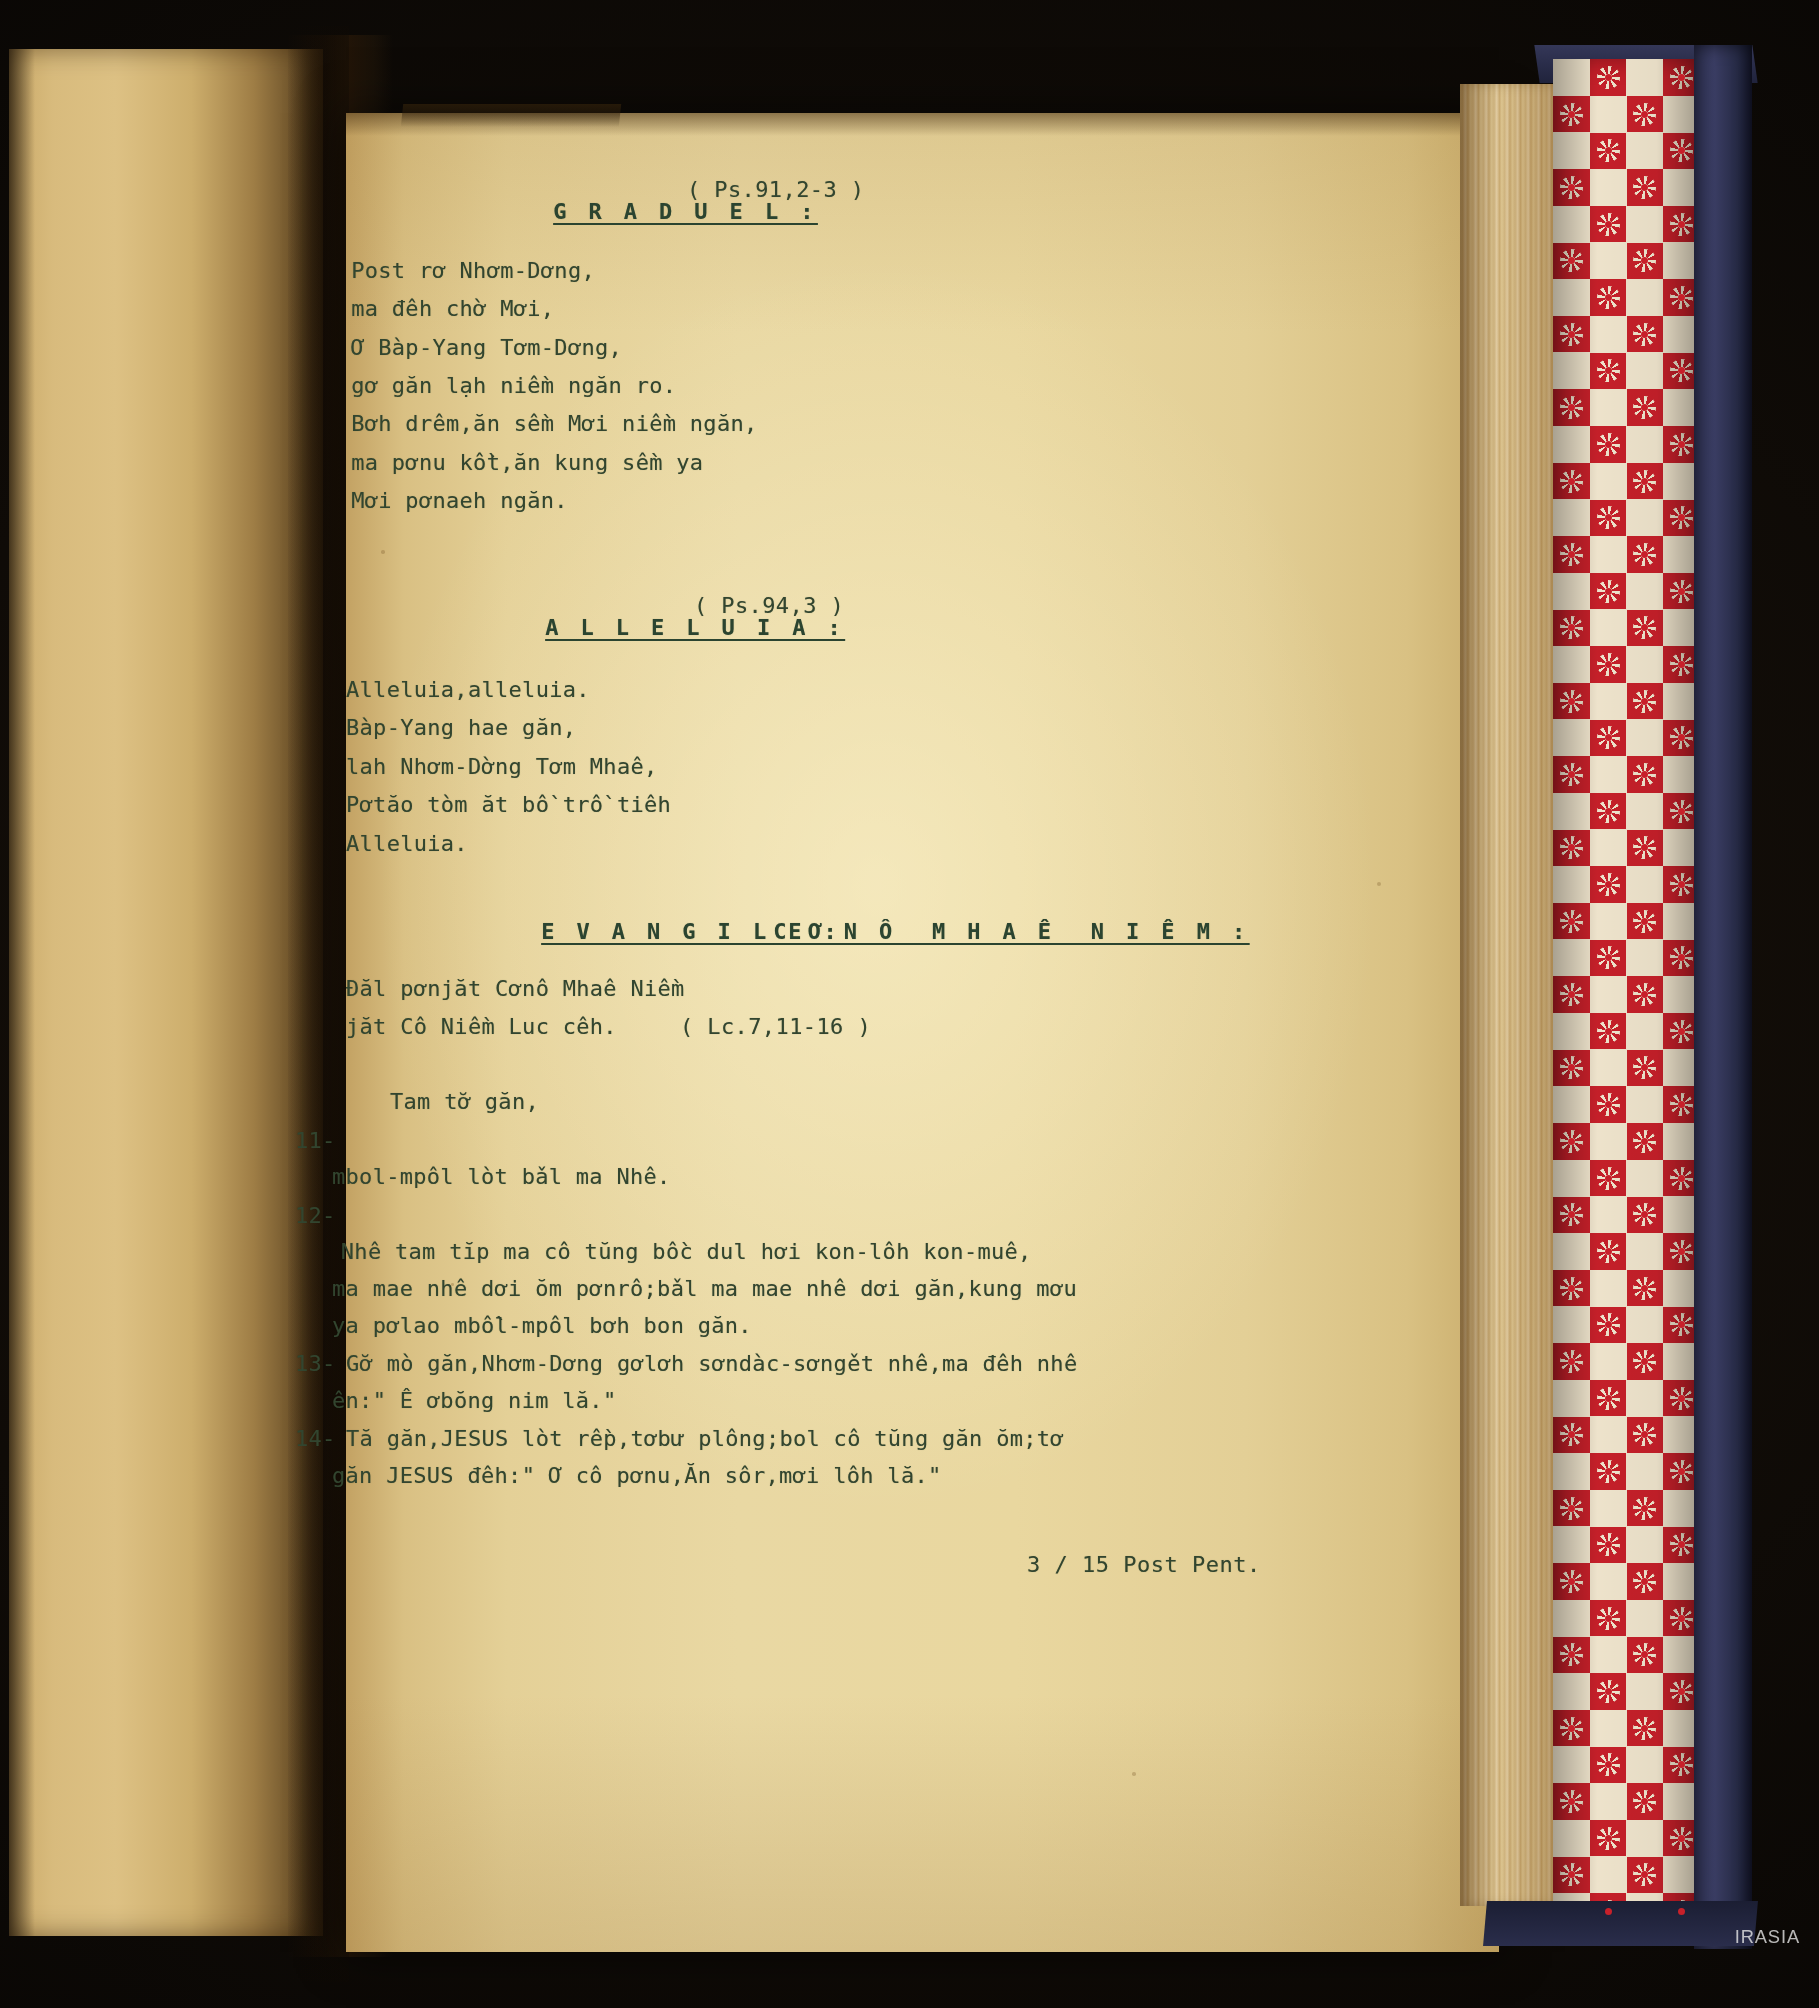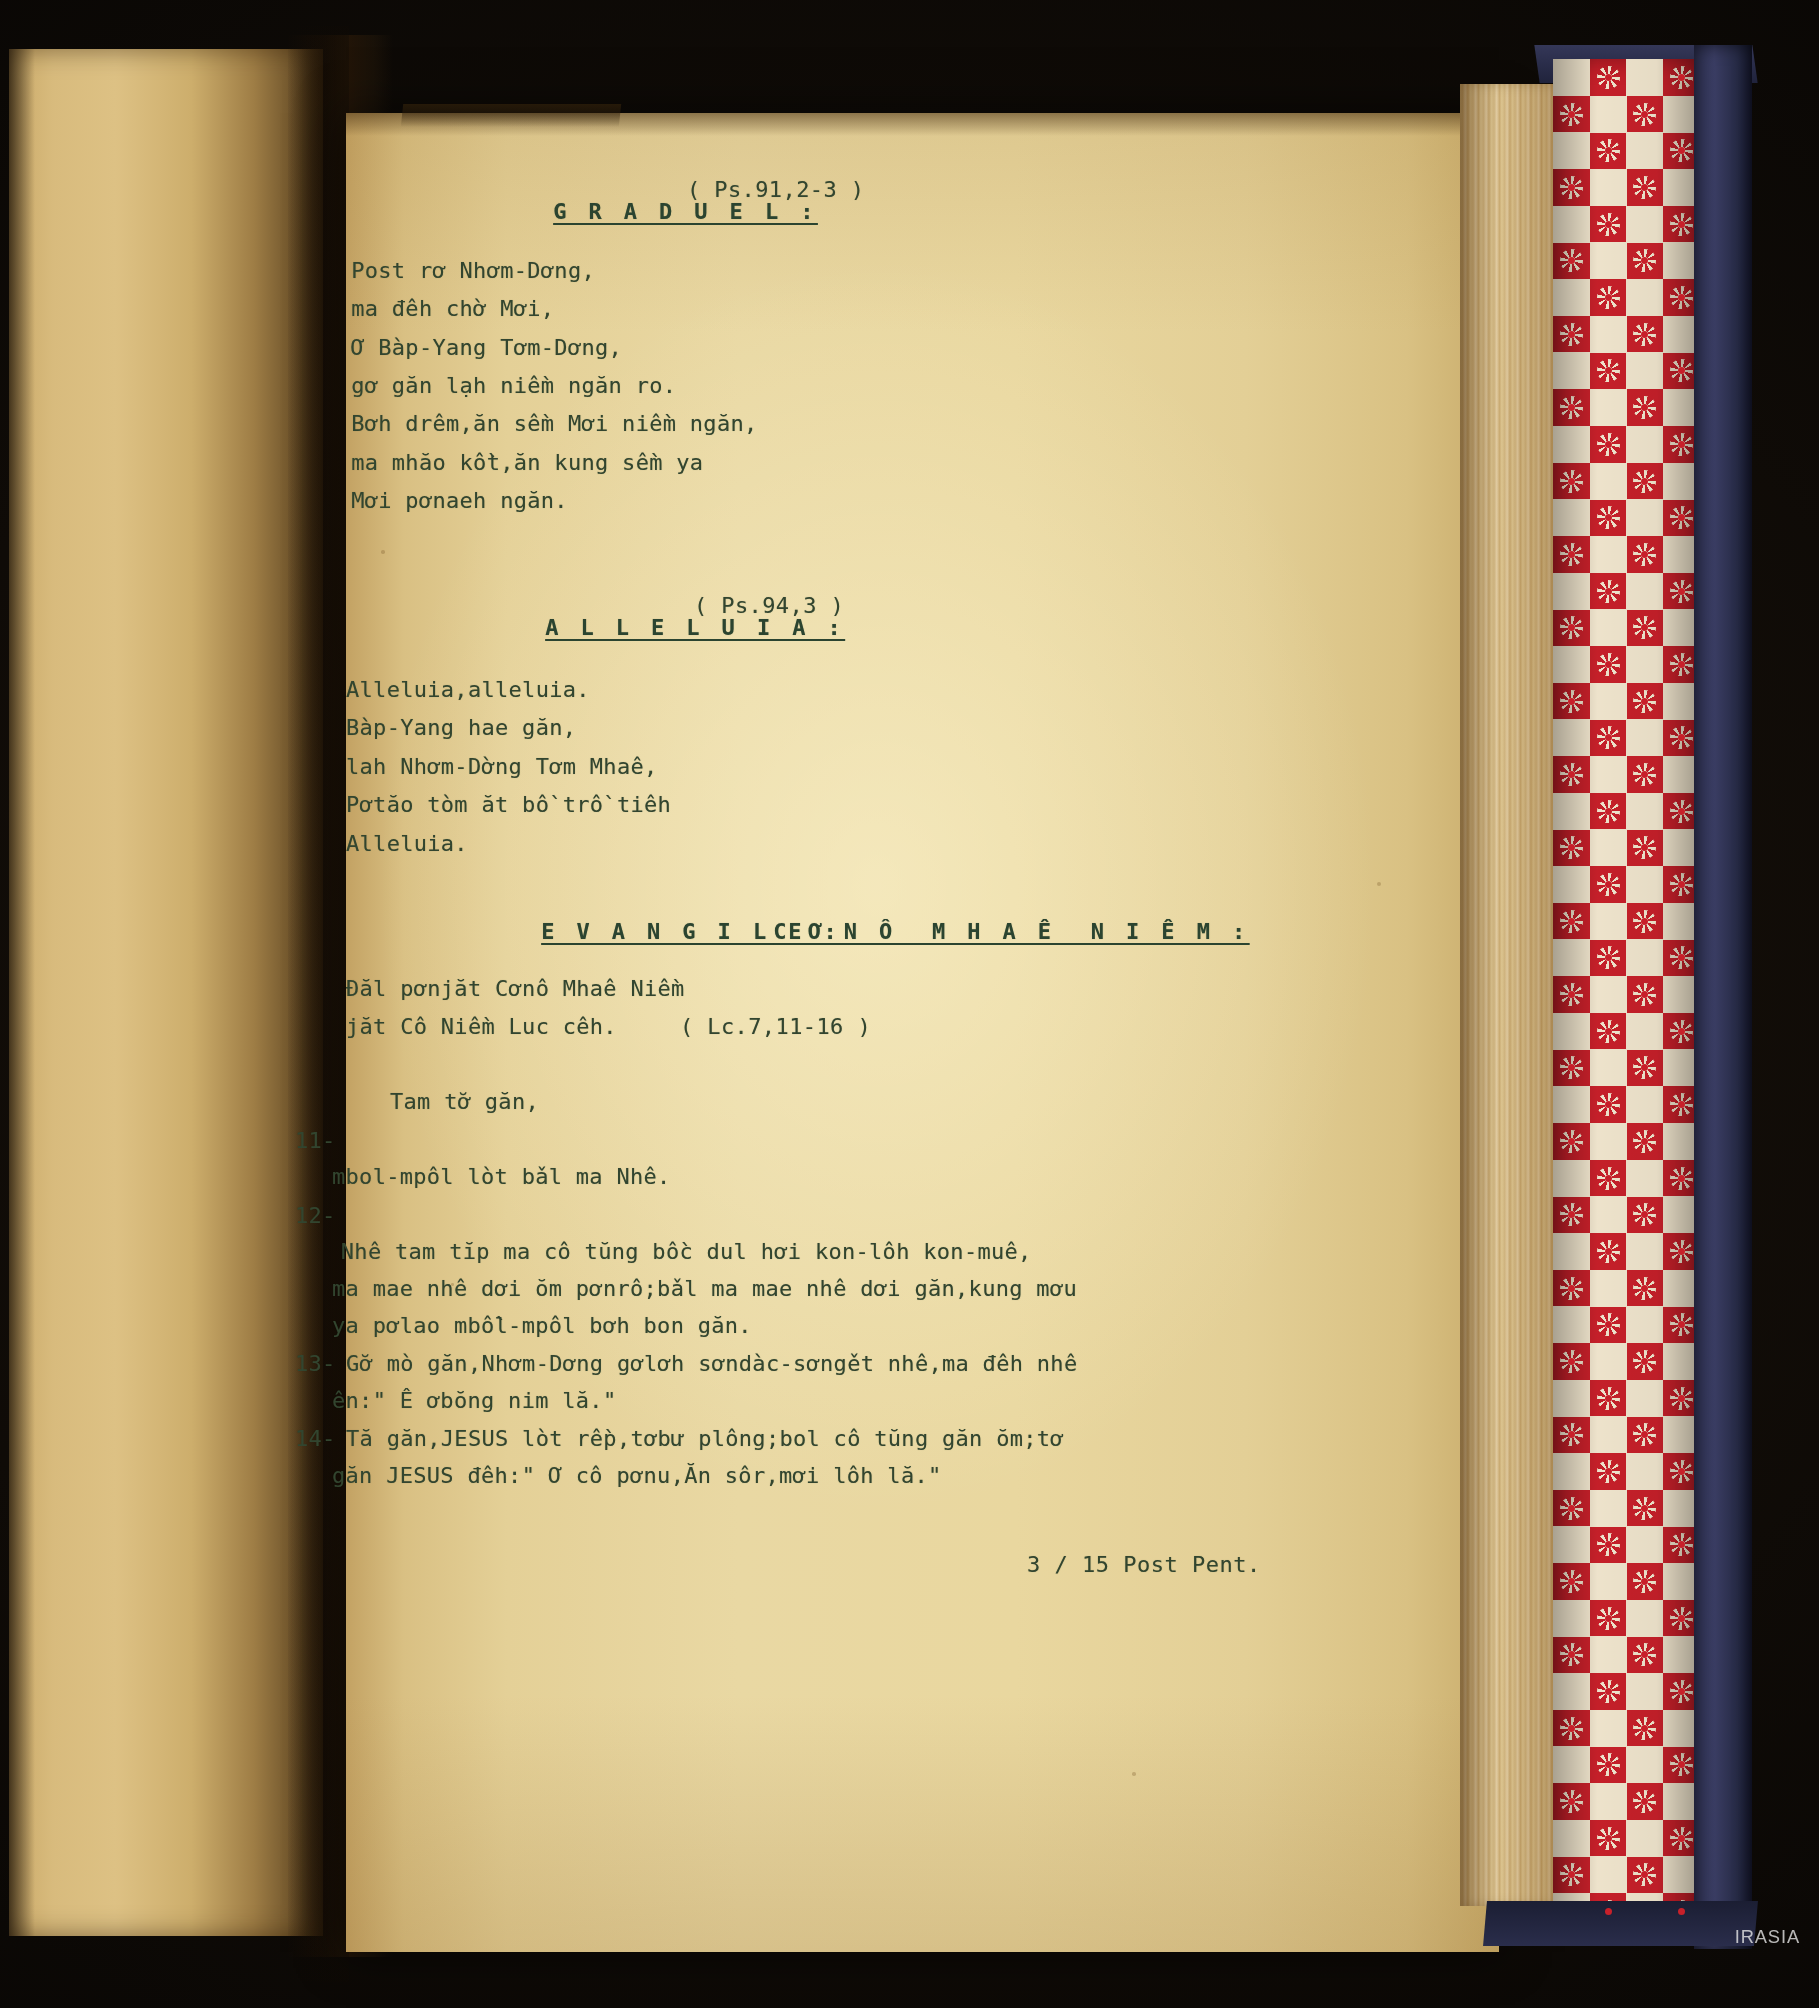--- a/index.html
+++ b/index.html
@@ -301,21 +301,21 @@
       <div class="line head" style="left:66px; top:66px;">
         <u>G R A D U E L :</u>
       </div>
       <div class="line ref" style="left:341px; top:66px;">( Ps.91,2-3 )</div>
 
       <div class="line" style="left:5.2px; top:147px;">Post rơ Nhơm-Dơng,</div>
       <div class="line" style="left:5.2px; top:185px;">ma đêh chờ Mơi,</div>
       <div class="line" style="left:5.2px; top:224px;">Ơ Bàp-Yang Tơm-Dơng,</div>
       <div class="line" style="left:5.2px; top:262px;">gơ găn lạh niềm ngăn ro.</div>
       <div class="line" style="left:5.2px; top:300px;">Bơh drêm,ăn sềm Mơi niềm ngăn,</div>
-      <div class="line" style="left:5.2px; top:339px;">ma mhăo kồt,ăn kung sềm ya</div>
+      <div class="line" style="left:5.2px; top:339px;">ma pơnu kồt,ăn kung sềm ya</div>
       <div class="line" style="left:5.2px; top:377px;">Mơi pơnaeh ngăn.</div>
 
       <div class="line head" style="left:58px; top:482px;">
         <u>A L L E L U I A :</u>
       </div>
       <div class="line ref" style="left:348px; top:482px;">( Ps.94,3 )</div>
 
       <div class="line" style="left:0px; top:566px;">Alleluia,alleluia.</div>
       <div class="line" style="left:0px; top:604px;">Bàp-Yang hae găn,</div>
       <div class="line" style="left:0px; top:643px;">lah Nhơm-Dờng Tơm Mhaê,</div>

